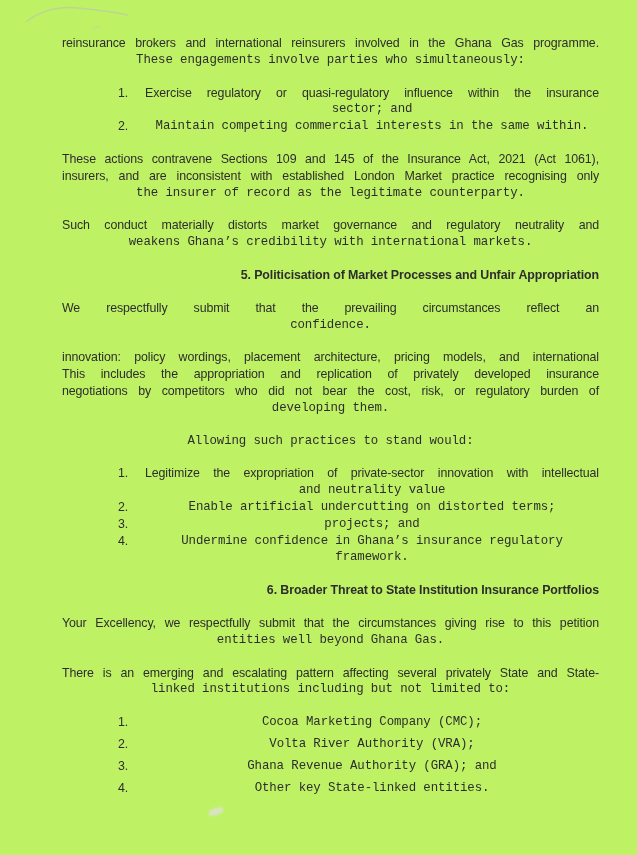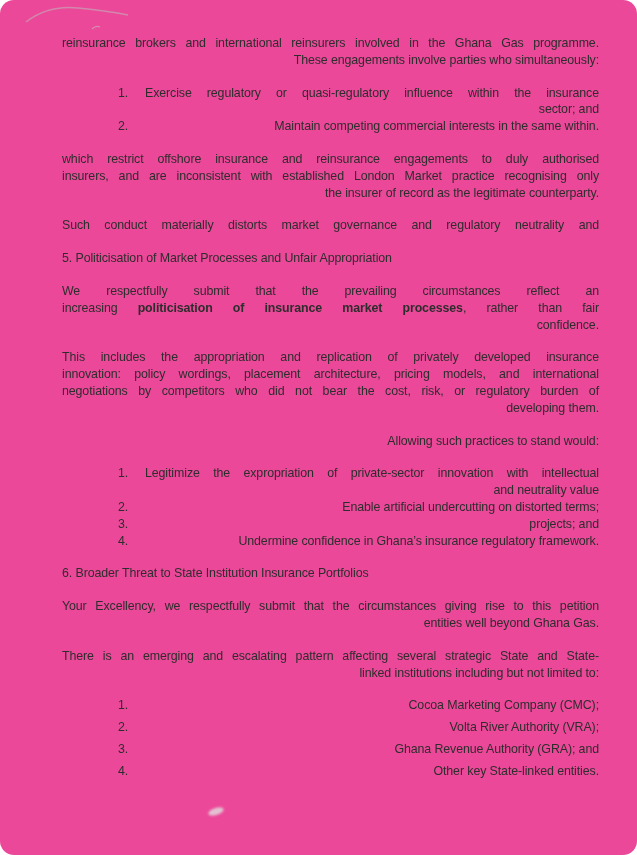--- a/index.html
+++ b/index.html
@@ -1,38 +1,37 @@
 <!DOCTYPE html>
 <html><head>
 <meta charset="utf-8">
 <style>
   html, body { margin: 0; padding: 0; background: #ffffff; }
   .page {
     position: relative;
     width: 637px;
     height: 855px;
-    background: #ec4899;
+    background: #bef264;
     overflow: hidden;
     font-family: "Liberation Sans", sans-serif;
     color: #2d2d2d;
-    border-radius: 14px;
   }
   .content {
     position: absolute;
     left: 62px;
     top: 35px;
     width: 537px;
     font-size: 12.4px;
     line-height: 16.8px;
     letter-spacing: -0.1px;
   }
   .para, .list { margin-bottom: 16px; }
-  .heading { font-weight: 400; margin-bottom: 16px; }
+  .heading { font-weight: 700; margin-bottom: 16px; text-align: right; }
   .jl { text-align: justify; text-align-last: justify; }
-  .ll { text-align: right; }
+  .ll { text-align: center; font-family: Liberation Mono, monospace; }
   .li { display: flex; padding-left: 56px; }
   .li .num { flex: 0 0 27px; }
   .li .li-text { flex: 1 1 auto; min-width: 0; }
   .list.spaced .li { margin-bottom: 5px; }
   .artifact-top {
     position: absolute;
     left: 20px;
     top: 2px;
     opacity: 0.55;
   }
@@ -76,40 +75,40 @@
       </div>
       <div class="li">
         <span class="num">2.</span>
         <span class="li-text">
           <span class="ll" style="display:block">Maintain competing commercial interests in the same within.</span>
         </span>
       </div>
     </div>
 
     <div class="para">
-      <div class="jl">which restrict offshore insurance and reinsurance engagements to duly authorised</div>
+      <div class="jl">These actions contravene Sections 109 and 145 of the Insurance Act, 2021 (Act 1061),</div>
       <div class="jl">insurers, and are inconsistent with established London Market practice recognising only</div>
       <div class="ll">the insurer of record as the legitimate counterparty.</div>
     </div>
 
     <div class="para">
       <div class="jl">Such conduct materially distorts market governance and regulatory neutrality and</div>
+      <div class="ll">weakens Ghana’s credibility with international markets.</div>
     </div>
 
     <div class="heading">5. Politicisation of Market Processes and Unfair Appropriation</div>
 
     <div class="para">
       <div class="jl">We respectfully submit that the prevailing circumstances reflect an</div>
-      <div class="jl"><span>increasing </span><b>politicisation of insurance market processes</b><span>, rather than fair</span></div>
       <div class="ll">confidence.</div>
     </div>
 
     <div class="para">
+      <div class="jl">innovation: policy wordings, placement architecture, pricing models, and international</div>
       <div class="jl">This includes the appropriation and replication of privately developed insurance</div>
-      <div class="jl">innovation: policy wordings, placement architecture, pricing models, and international</div>
       <div class="jl">negotiations by competitors who did not bear the cost, risk, or regulatory burden of</div>
       <div class="ll">developing them.</div>
     </div>
 
     <div class="para">
       <div class="ll">Allowing such practices to stand would:</div>
     </div>
 
     <div class="list">
       <div class="li">
@@ -140,21 +139,21 @@
     </div>
 
     <div class="heading">6. Broader Threat to State Institution Insurance Portfolios</div>
 
     <div class="para">
       <div class="jl">Your Excellency, we respectfully submit that the circumstances giving rise to this petition</div>
       <div class="ll">entities well beyond Ghana Gas.</div>
     </div>
 
     <div class="para">
-      <div class="jl">There is an emerging and escalating pattern affecting several strategic State and State-</div>
+      <div class="jl">There is an emerging and escalating pattern affecting several privately State and State-</div>
       <div class="ll">linked institutions including but not limited to:</div>
     </div>
 
     <div class="list spaced">
       <div class="li">
         <span class="num">1.</span>
         <span class="li-text">
           <span class="ll" style="display:block">Cocoa Marketing Company (CMC);</span>
         </span>
       </div>

